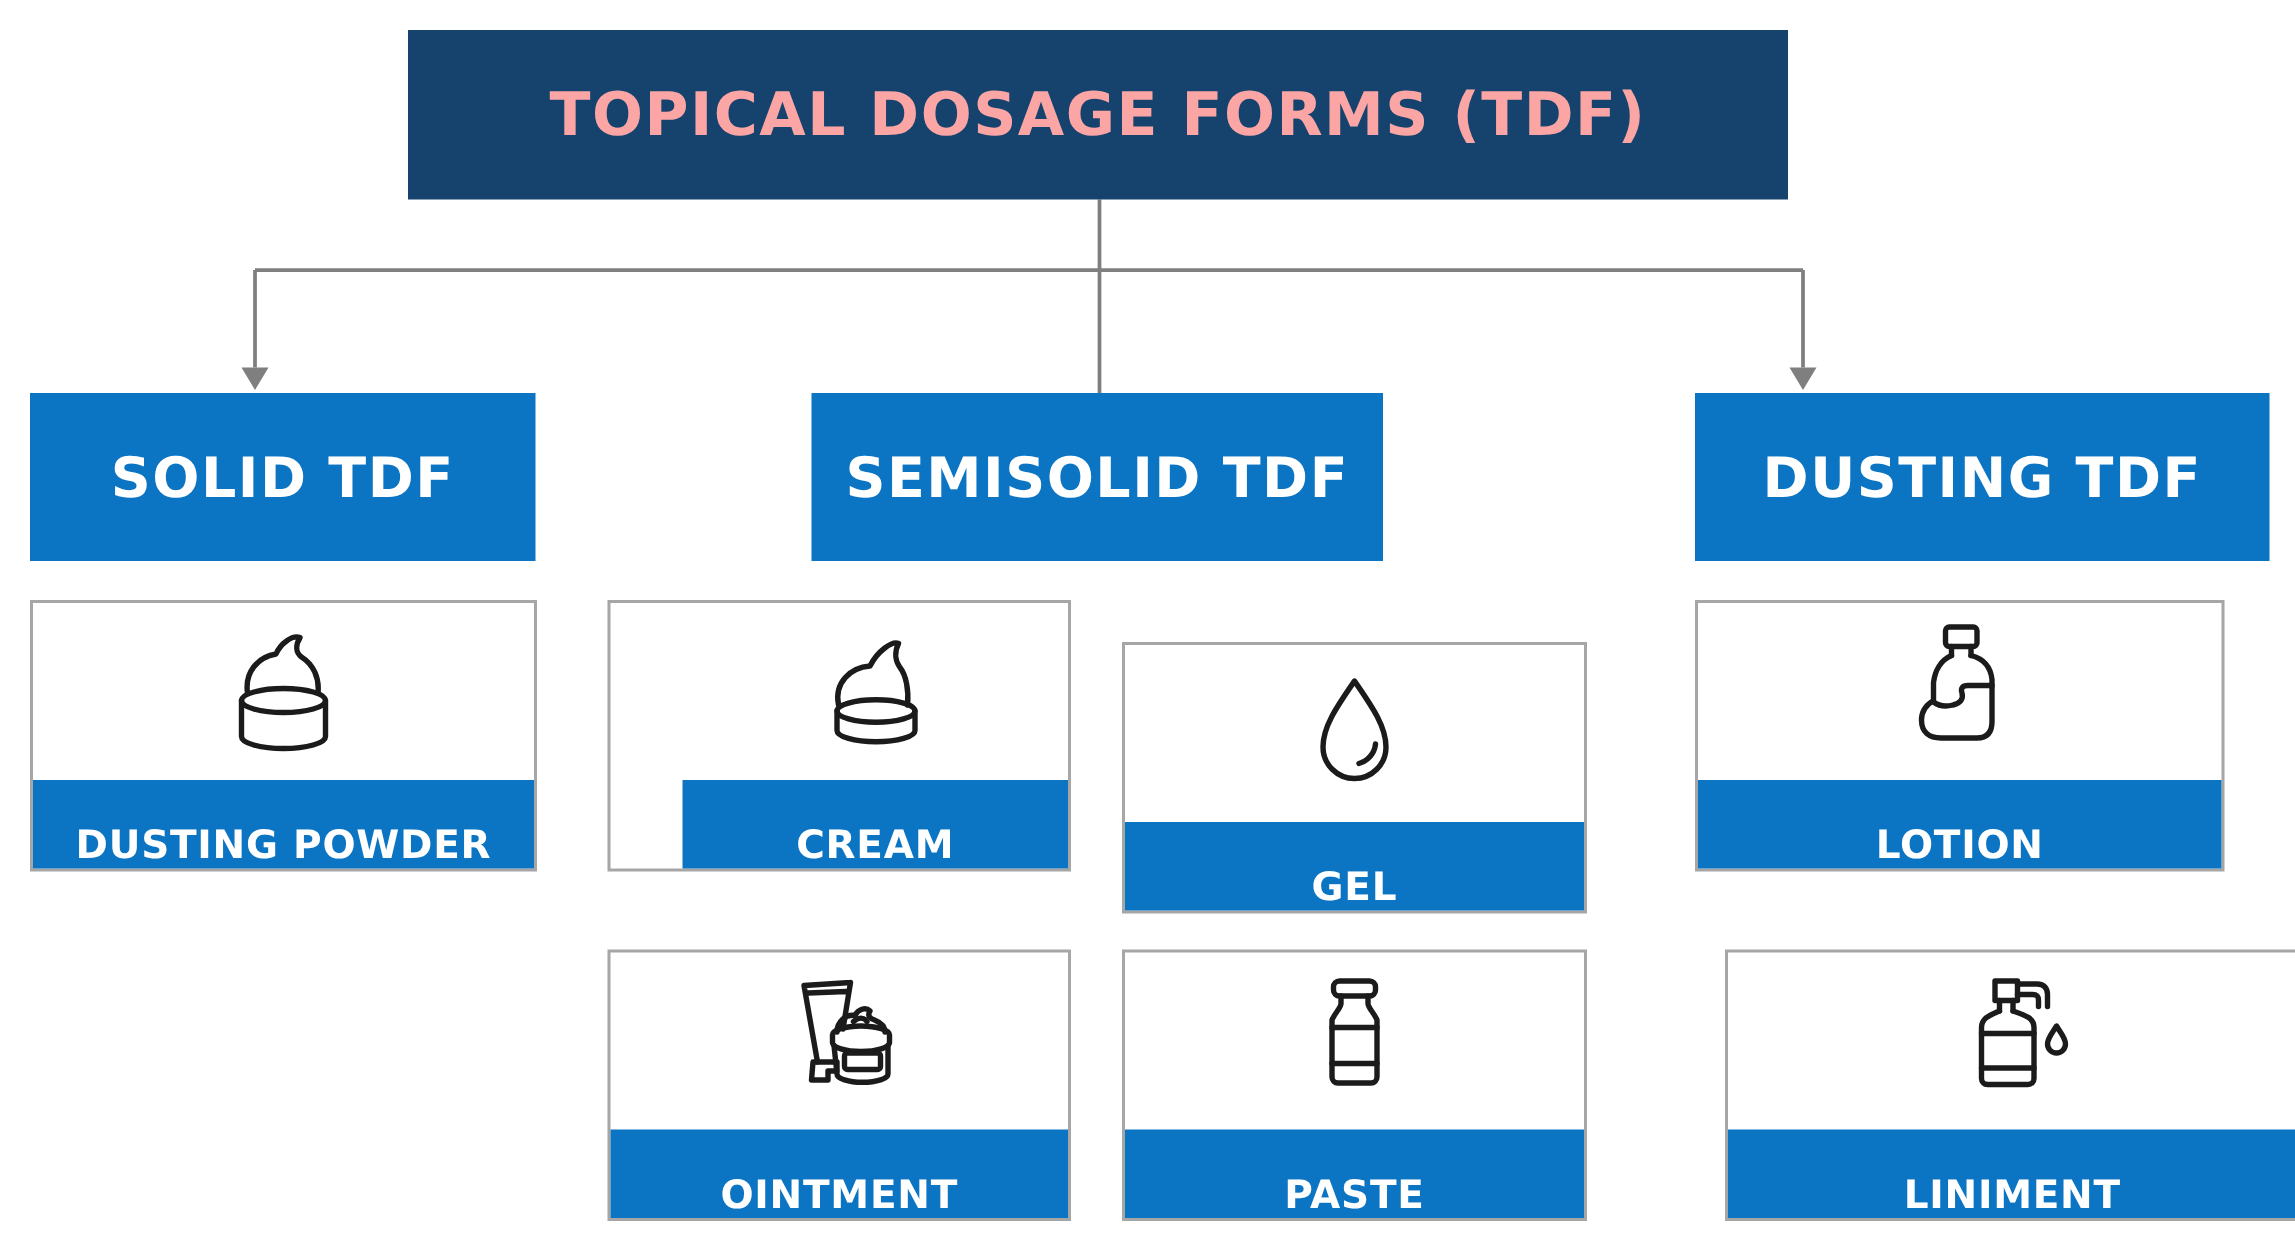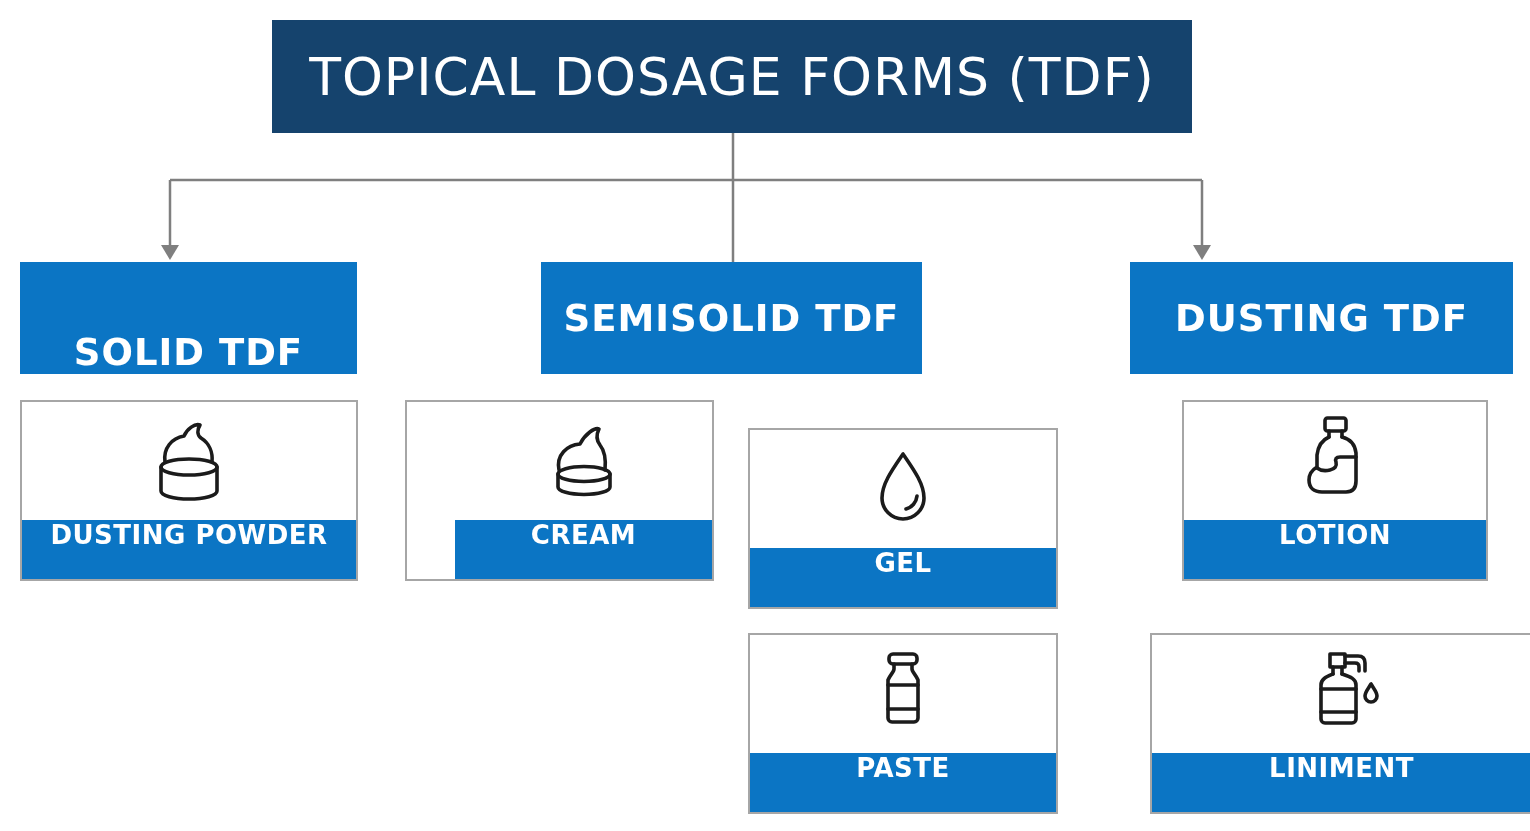--- a/index.html
+++ b/index.html
@@ -5,56 +5,56 @@
   html,body{margin:0;padding:0;background:#ffffff;}
   .canvas{
     position:relative;width:1530px;height:831px;background:#ffffff;overflow:hidden;
     font-family:"DejaVu Sans","Liberation Sans",sans-serif;
   }
   .connectors{position:absolute;left:0;top:0;width:1530px;height:831px;}
   .headerbox{
     position:absolute;left:272px;top:20px;width:920px;height:113px;
     background:var(--navy,#15436D);display:flex;align-items:center;justify-content:center;
   }
-  .headerbox span{color:#ffffff;font-size:52px;letter-spacing:1px;font-weight:400;}
+  .headerbox span{color:#fca5a5;font-size:40px;letter-spacing:1px;font-weight:700;}
   .catbox{
     position:absolute;height:112px;background:var(--blue,#0B75C4);
     display:flex;align-items:center;justify-content:center;
   }
   .catbox span{color:#fff;font-size:37px;letter-spacing:1px;font-weight:600;}
   .card{
     position:absolute;height:181px;background:#ffffff;
     border:2px solid var(--card-border,#A6A6A6);box-sizing:border-box;
     display:flex;flex-direction:column;
   }
   .icon-area{flex:1;display:flex;align-items:center;justify-content:center;}
   .icon-area svg{display:block;}
   .label-bar{
     height:59px;background:var(--blue,#0B75C4);
-    display:flex;align-items:flex-start;justify-content:center;
+    display:flex;align-items:flex-end;justify-content:center;
   }
   .label-bar span{color:#fff;font-size:26px;letter-spacing:0.5px;font-weight:600;white-space:nowrap;}
   .ic{fill:none;stroke:#1B1B1B;stroke-width:3.6;stroke-linecap:round;stroke-linejoin:round;}
 </style>
 </head>
 <body>
 
 <div class="canvas">
 
   <svg class="connectors" viewBox="0 0 1530 831">
     <path d="M733,133 V180 M170,180 H1202 M170,180 V245 M1202,180 V245 M733,180 V263" fill="none" stroke="#7F7F7F" stroke-width="2.5"></path>
     <path d="M161,245 L179,245 L170,260 Z" fill="#7F7F7F"></path>
     <path d="M1193,245 L1211,245 L1202,260 Z" fill="#7F7F7F"></path>
   </svg>
 
   <div class="headerbox">
     <span>TOPICAL DOSAGE FORMS (TDF)</span>
   </div>
 
-  <div class="catbox" style="left:20px;top:262px;width:337px;align-items:flex-end;">
+  <div class="catbox" style="left:20px;top:262px;width:337px;">
     <span>SOLID TDF</span>
   </div>
   <div class="catbox" style="left:541px;top:262px;width:381px;">
     <span>SEMISOLID TDF</span>
   </div>
   <div class="catbox" style="left:1130px;top:262px;width:383px;">
     <span>DUSTING TDF</span>
   </div>
 
   <div class="card" style="left:20px;top:400px;width:338px;">
@@ -88,34 +88,50 @@
       <svg width="100" height="100" viewBox="0 0 100 100">
         <path class="ic" d="M50,15 C39,31 29,45 29,59 a21,21 0 0 0 42,0 C71,45 61,31 50,15 Z"></path>
         <path class="ic" d="M64,57 a15,15 0 0 1 -11,13"></path>
       </svg>
     </div>
     <div class="label-bar">
       <span>GEL</span>
     </div>
   </div>
 
-  <div class="card" style="left:1182px;top:400px;width:306px;">
+  <div class="card" style="left:1130px;top:400px;width:353px;">
     <div class="icon-area">
       <svg width="100" height="100" viewBox="0 0 100 100">
         <rect class="ic" x="40" y="7" width="21" height="13" rx="2.5"></rect>
         <path class="ic" d="M44,20 v6 M57,20 v6"></path>
         <path class="ic" d="M44,26 C37,29 33,36 32,44 L32,56 C27,59 24,63 24,69 C24,77 29,81 37,81 L61,81 C68,81 71,77 71,70 L71,42 C70,33 65,28 57,26"></path>
         <path class="ic" d="M71,46 H55 C51,46 50,48 51,51 C52,55 50,58 45,59 C41,60 36,60 32,57"></path>
       </svg>
     </div>
     <div class="label-bar">
       <span>LOTION</span>
     </div>
   </div>
 
+  <div class="card" style="left:405px;top:633px;width:309px;">
+    <div class="icon-area">
+      <svg width="104" height="100" viewBox="0 0 100 100">
+        <path class="ic" d="M26,13 L57,11 M29,18 L54,17 M26,13 L35,64 M57,11 L52,42"></path>
+        <path class="ic" d="M32,64 L48,64 L48,70 L42,70 L42,76 L31,76 Z"></path>
+        <path class="ic" d="M45,46 a19,6 0 0 1 38,0 M45,46 v5 M83,46 v5 M45,51 a19,6 0 0 0 38,0"></path>
+        <path class="ic" d="M48,44 C48,37 54,32 60,33 C62,29 67,27 70,30 C68,33 70,35 73,36 C78,38 80,41 80,44"></path>
+        <path class="ic" d="M59,37 C62,34 66,34 68,37"></path>
+        <path class="ic" d="M46,53 L48,72 a17,5.5 0 0 0 34,0 L82,53"></path>
+        <rect class="ic" x="53" y="58" width="24" height="11" rx="2"></rect>
+      </svg>
+    </div>
+    <div class="label-bar">
+      <span>OINTMENT</span>
+    </div>
+  </div>
 
   <div class="card" style="left:748px;top:633px;width:310px;">
     <div class="icon-area">
       <svg width="100" height="100" viewBox="0 0 100 100">
         <rect class="ic" x="36" y="10" width="28" height="10" rx="4"></rect>
         <path class="ic" d="M41,20 v5 C41,28 37,31 35,36 L35,74 a4,4 0 0 0 4,4 H61 a4,4 0 0 0 4,-4 L65,36 C63,31 59,28 59,25 v-5"></path>
         <path class="ic" d="M35,41 H65 M35,65 H65"></path>
       </svg>
     </div>
     <div class="label-bar">

